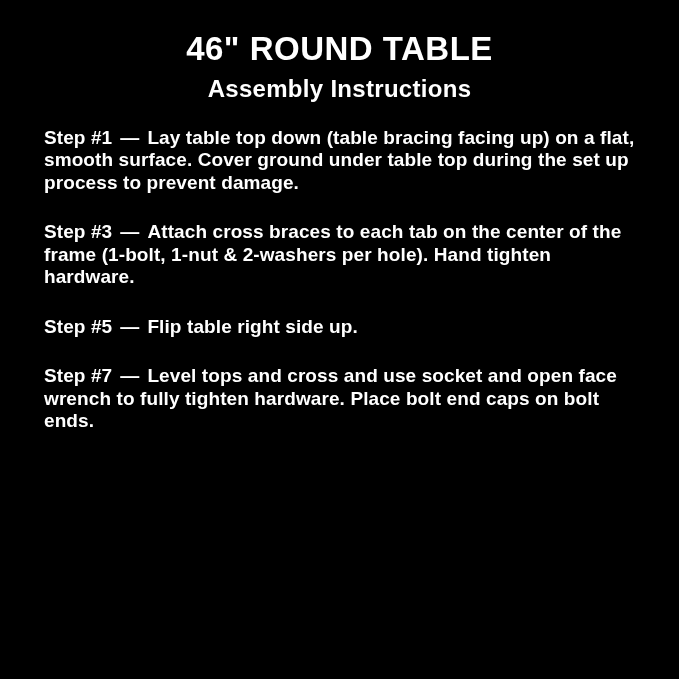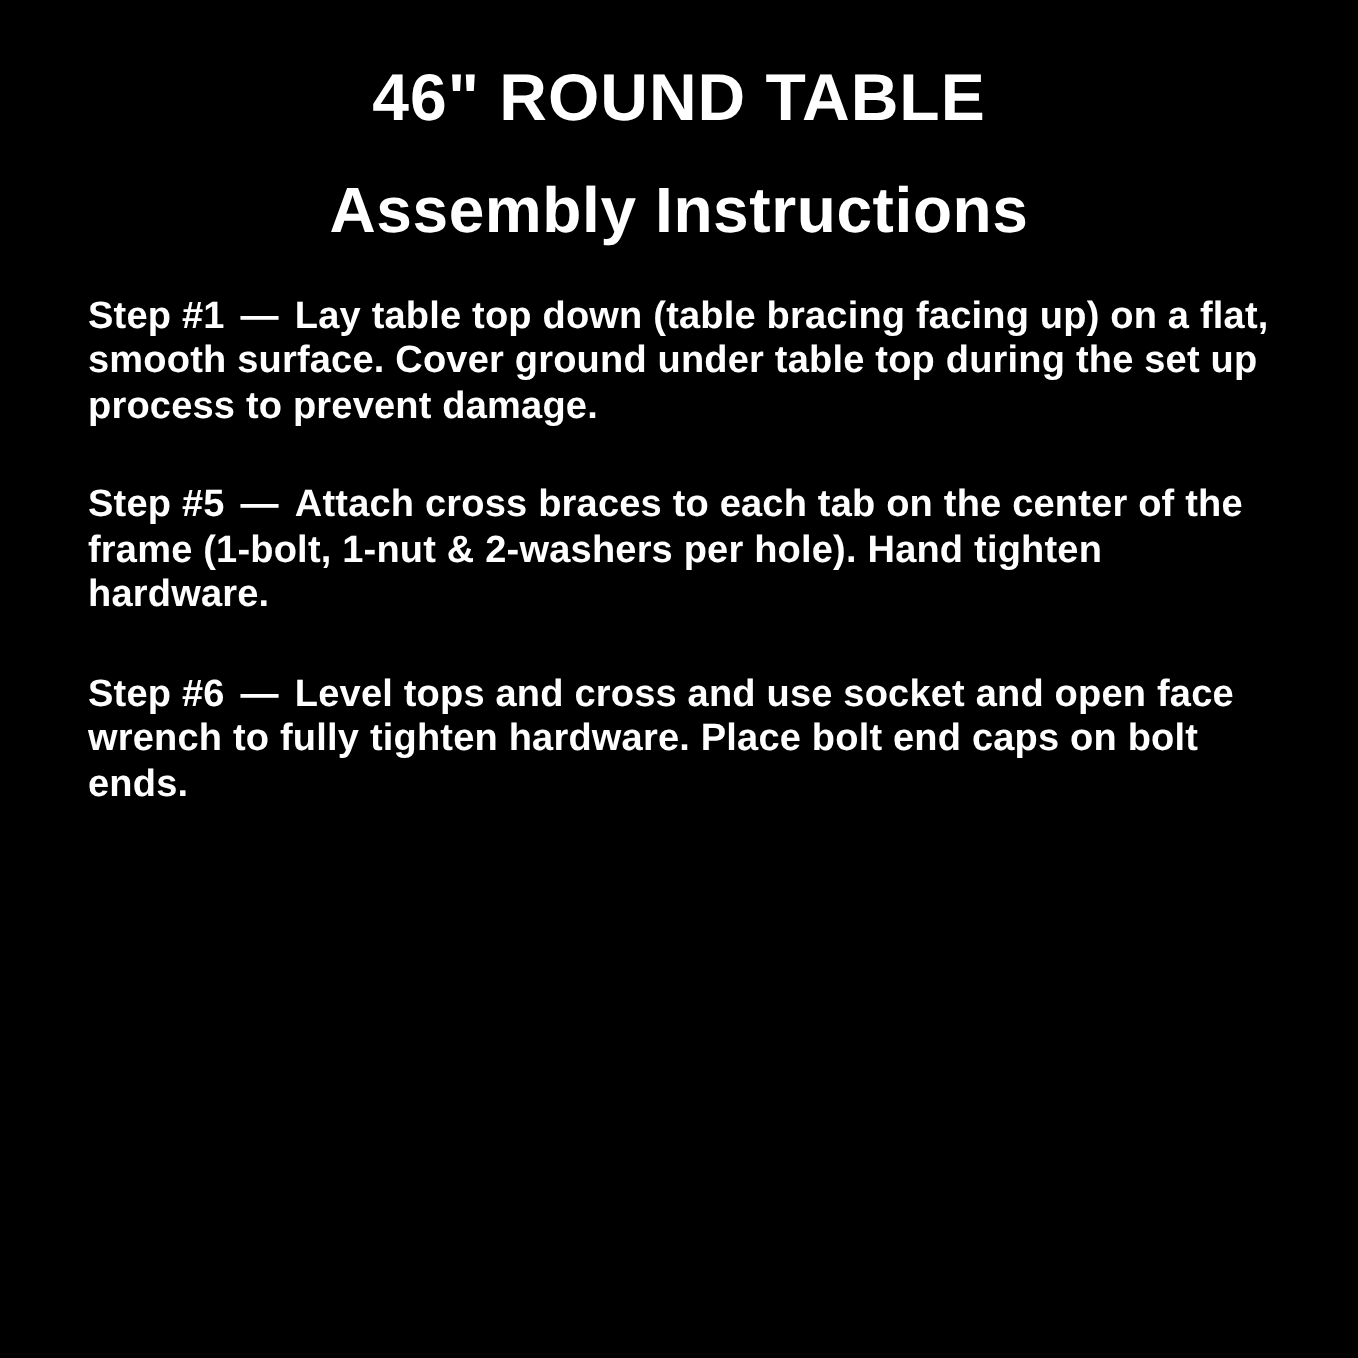--- a/index.html
+++ b/index.html
@@ -25,22 +25,22 @@
     text-align: center;
     margin-bottom: 24px;
   }
   h1 {
     margin: 0;
     font-size: 33px;
     letter-spacing: 0.5px;
     line-height: 1.15;
   }
   h2 {
-    margin: 19px 0 0 0;
-    font-size: 32px;
+    margin: 7px 0 0 0;
+    font-size: 24px;
     letter-spacing: 0.3px;
     line-height: 1.15;
   }
   main p.step {
     margin: 0 0 27px 0;
     font-size: 19px;
     line-height: 22.5px;
     letter-spacing: 0.1px;
     text-align: left;
   }
@@ -55,18 +55,19 @@
   <header>
     <h1>46" ROUND TABLE</h1>
     <h2>Assembly Instructions</h2>
   </header>
 
   <main>
     <p class="step"><span>Step #1</span><span class="dash">—</span><span>Lay table top down (table bracing facing up) on a flat, smooth surface. Cover ground under table top during the set up process to prevent damage.</span></p>
 
 
 
-    <p class="step"><span>Step #5</span><span class="dash">—</span><span>Attach cross braces to each tab on the center of the frame (1-bolt, 1-nut &amp; 2-washers per hole). Hand tighten hardware.</span></p>
+    <p class="step"><span>Step #3</span><span class="dash">—</span><span>Attach cross braces to each tab on the center of the frame (1-bolt, 1-nut &amp; 2-washers per hole). Hand tighten hardware.</span></p>
 
+    <p class="step"><span>Step #5</span><span class="dash">—</span><span>Flip table right side up.</span></p>
 
-    <p class="step"><span>Step #6</span><span class="dash">—</span><span>Level tops and cross and use socket and open face wrench to fully tighten hardware. Place bolt end caps on bolt ends.</span></p>
+    <p class="step"><span>Step #7</span><span class="dash">—</span><span>Level tops and cross and use socket and open face wrench to fully tighten hardware. Place bolt end caps on bolt ends.</span></p>
   </main>
 </div>
 
 </body></html>

